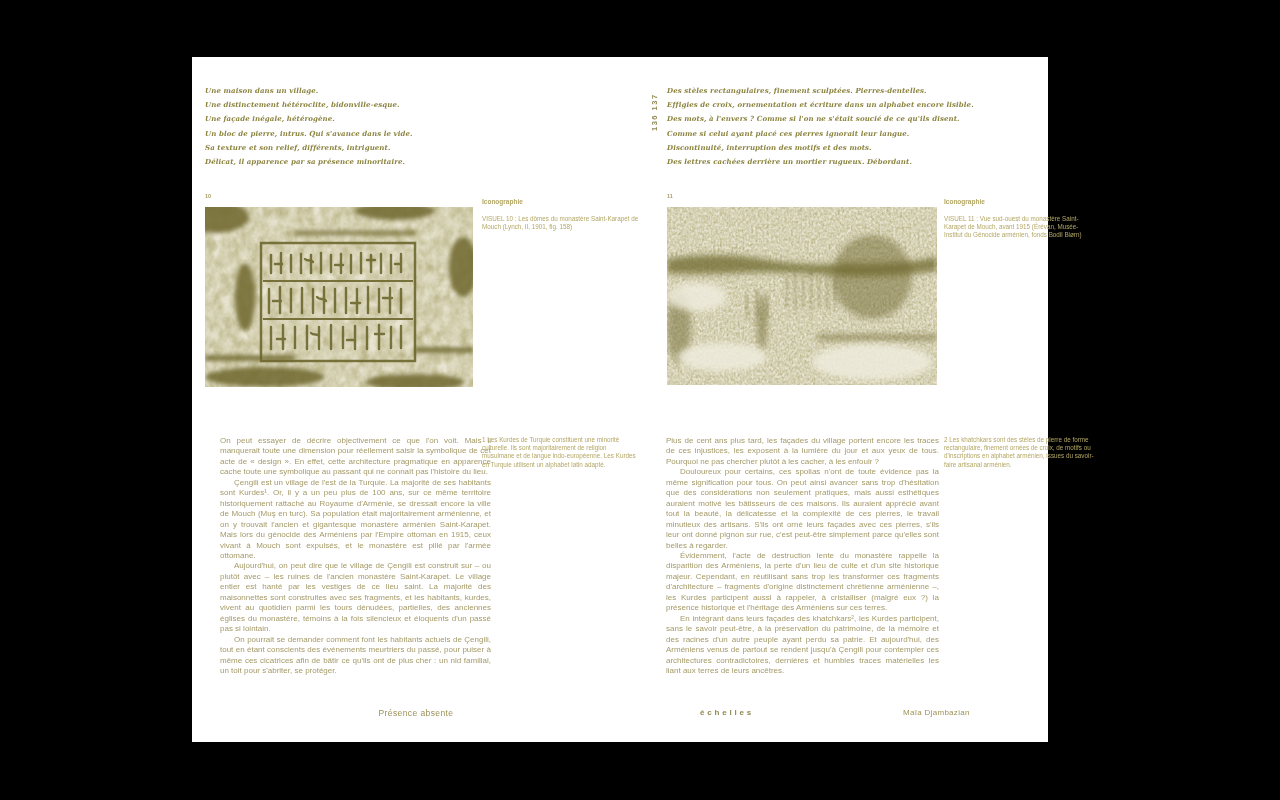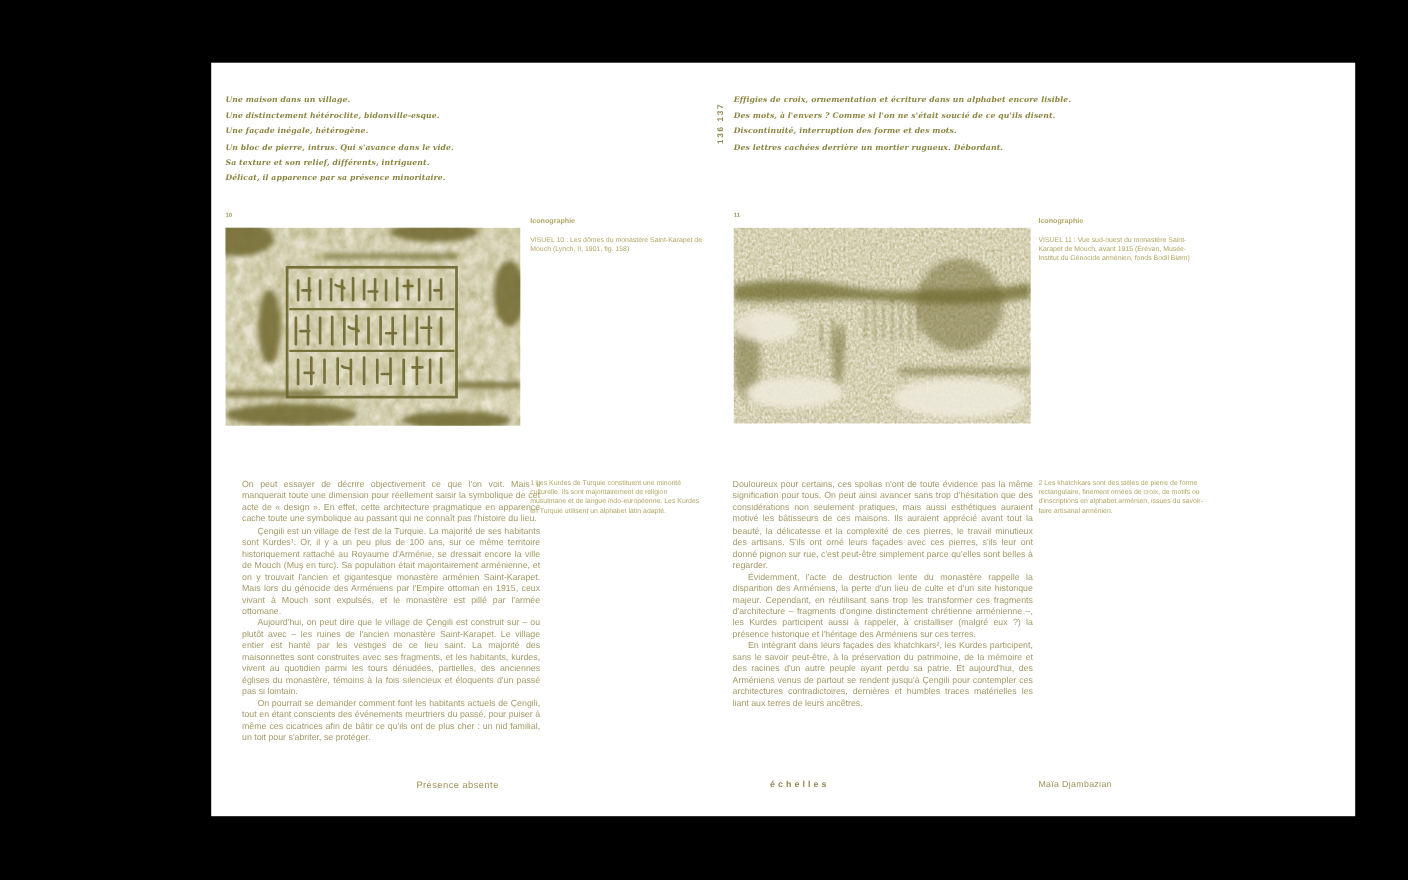--- a/index.html
+++ b/index.html
@@ -1,21 +1,21 @@
 <!DOCTYPE html>
 <html><head>
 <meta charset="utf-8">
 <style>
   html,body{margin:0;padding:0;}
   body{
     width:1280px;height:800px;background:#000;position:relative;overflow:hidden;
     font-family:"Liberation Sans",sans-serif;
   }
   .spread{
-    position:absolute;left:192px;top:57px;width:1040px;height:685px;background:#ffffff;
+    position:absolute;left:192px;top:57px;width:856px;height:685px;background:#ffffff;
   }
   .abs{position:absolute;}
 
   
   .poem{font-family:"DejaVu Serif",serif;font-style:italic;font-weight:700;
         font-size:7px;color:#8c8440;letter-spacing:0.1px;}
   .poem-line{height:14.2px;line-height:14.2px;white-space:nowrap;}
 
   
   .folio{font-size:7.5px;font-weight:700;color:#8f8850;letter-spacing:1.5px;
@@ -30,21 +30,21 @@
   .footnote{color:#b3a766;font-size:6.3px;line-height:8.2px;}
 
   
   .bodycol{color:#a49a68;font-size:8px;line-height:10.45px;text-align:justify;}
   .bodycol .para{margin:0;}
   .bodycol .para + .para{text-indent:14px;}
 
   
   .footer-title{font-size:8.5px;color:#9d9257;letter-spacing:0.4px;}
   .journal{font-size:8px;font-weight:700;color:#8f8850;letter-spacing:2.8px;margin-left:37px;}
-  .author{font-size:8px;color:#9d9257;letter-spacing:0.3px;margin-left:41px;}
+  .author{font-size:8px;color:#9d9257;letter-spacing:0.3px;}
 
   .figimg{display:block;}
 </style>
 </head>
 <body>
 
 <div class="spread">
 
   <div>
 
@@ -115,23 +115,25 @@
     <div class="abs footnote" style="left:290px;top:379px;width:157px;">1 Les Kurdes de Turquie constituent une minorité culturelle. Ils sont majoritairement de religion musulmane et de langue indo-européenne. Les Kurdes en Turquie utilisent un alphabet latin adapté.</div>
 
     <div class="abs footer-title" style="left:0;top:651px;width:448px;text-align:center;">Présence absente</div>
   </div>
 
   <div>
 
     <div class="abs folio" style="left:458px;top:74px;">136  137</div>
 
     <div class="abs poem" style="left:475px;top:27px;">
+        <div class="poem-line">Des stèles rectangulaires, finement sculptées. Pierres-dentelles.</div>
         <div class="poem-line">Effigies de croix, ornementation et écriture dans un alphabet encore lisible.</div>
         <div class="poem-line">Des mots, à l'envers ? Comme si l'on ne s'était soucié de ce qu'ils disent.</div>
-        <div class="poem-line">Discontinuité, interruption des forme et des mots.</div>
+        <div class="poem-line">Comme si celui ayant placé ces pierres ignorait leur langue.</div>
+        <div class="poem-line">Discontinuité, interruption des motifs et des mots.</div>
         <div class="poem-line">Des lettres cachées derrière un mortier rugueux. Débordant.</div>
       </div>
 
     <div class="abs figlabel" style="left:475px;top:136px;">11</div>
 
     <svg class="abs figimg" style="left:475px;top:150px;" width="270" height="178" viewBox="0 0 270 178">
       <defs>
         <filter id="grainR" x="0%" y="0%" width="100%" height="100%">
           <feTurbulence type="fractalNoise" baseFrequency="0.45 0.35" numOctaves="3" seed="11"></feTurbulence>
           <feColorMatrix type="matrix" values="0 0 0 0 0.46  0 0 0 0 0.43  0 0 0 0 0.22  0.9 0.9 0.9 0 -0.95"></feColorMatrix>
@@ -164,20 +166,21 @@
         <ellipse cx="30" cy="90" rx="30" ry="14"></ellipse>
       </g>
     </svg>
 
     <div class="abs caption" style="left:752px;top:141px;width:140px;">
       <div class="cap-head">Iconographie</div>
       <div>VISUEL 11 : Vue sud-ouest du monastère Saint-Karapet de Mouch, avant 1915 (Érévan, Musée-Institut du Génocide arménien, fonds Bodil Biørn)</div>
     </div>
 
     <div class="abs bodycol" style="left:474px;top:379px;width:273px;">
+        <p class="para">Plus de cent ans plus tard, les façades du village portent encore les traces de ces injustices, les exposent à la lumière du jour et aux yeux de tous. Pourquoi ne pas chercher plutôt à les cacher, à les enfouir ?</p>
         <p class="para">Douloureux pour certains, ces spolias n'ont de toute évidence pas la même signification pour tous. On peut ainsi avancer sans trop d'hésitation que des considérations non seulement pratiques, mais aussi esthétiques auraient motivé les bâtisseurs de ces maisons. Ils auraient apprécié avant tout la beauté, la délicatesse et la complexité de ces pierres, le travail minutieux des artisans. S'ils ont orné leurs façades avec ces pierres, s'ils leur ont donné pignon sur rue, c'est peut-être simplement parce qu'elles sont belles à regarder.</p>
         <p class="para">Évidemment, l'acte de destruction lente du monastère rappelle la disparition des Arméniens, la perte d'un lieu de culte et d'un site historique majeur. Cependant, en réutilisant sans trop les transformer ces fragments d'architecture – fragments d'origine distinctement chrétienne arménienne –, les Kurdes participent aussi à rappeler, à cristalliser (malgré eux ?) la présence historique et l'héritage des Arméniens sur ces terres.</p>
         <p class="para">En intégrant dans leurs façades des khatchkars², les Kurdes participent, sans le savoir peut-être, à la préservation du patrimoine, de la mémoire et des racines d'un autre peuple ayant perdu sa patrie. Et aujourd'hui, des Arméniens venus de partout se rendent jusqu'à Çengili pour contempler ces architectures contradictoires, dernières et humbles traces matérielles les liant aux terres de leurs ancêtres.</p>
       </div>
 
     <div class="abs footnote" style="left:752px;top:379px;width:152px;">2 Les khatchkars sont des stèles de pierre de forme rectangulaire, finement ornées de croix, de motifs ou d'inscriptions en alphabet arménien, issues du savoir-faire artisanal arménien.</div>
 
     <div class="abs journal" style="left:471px;top:651px;">échelles</div>
 
     <div class="abs author" style="left:711px;top:651px;">Maïa Djambazian</div>

